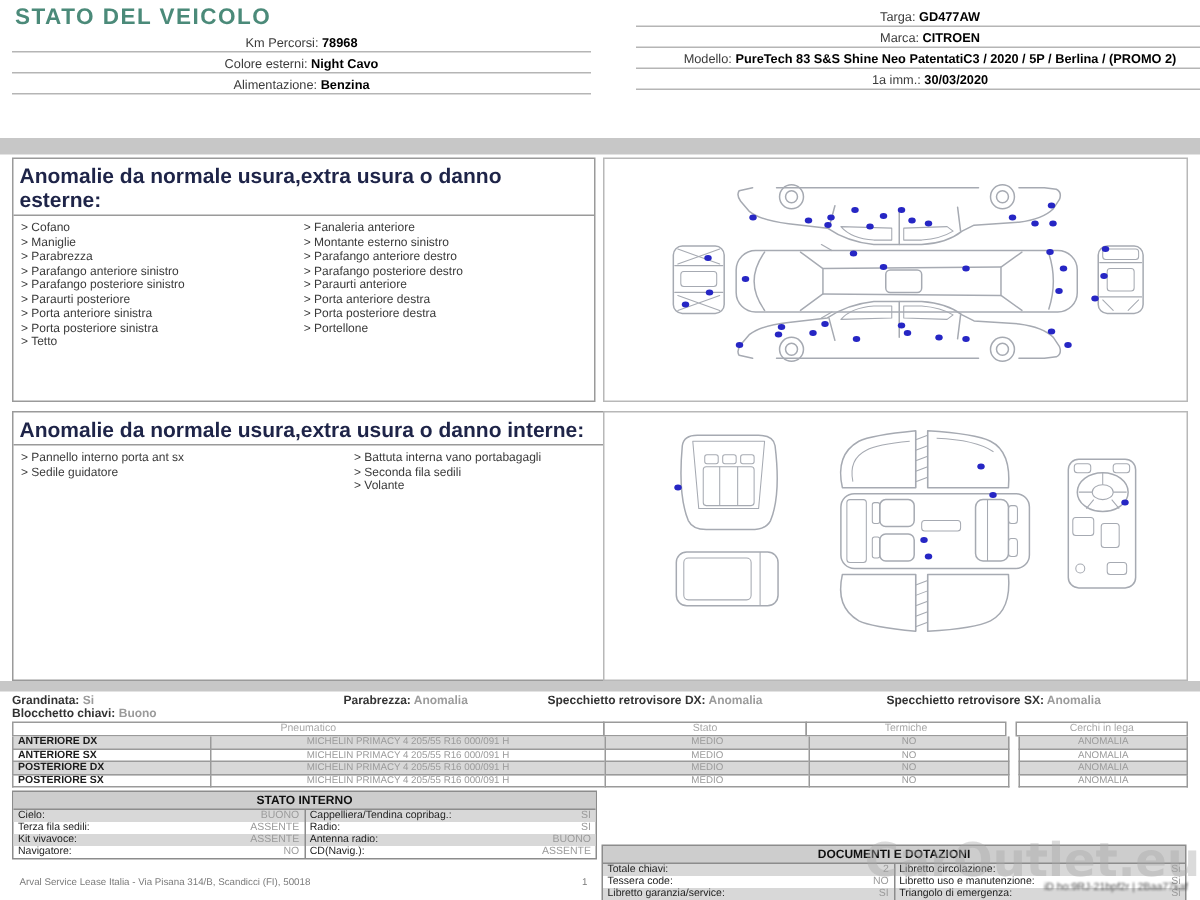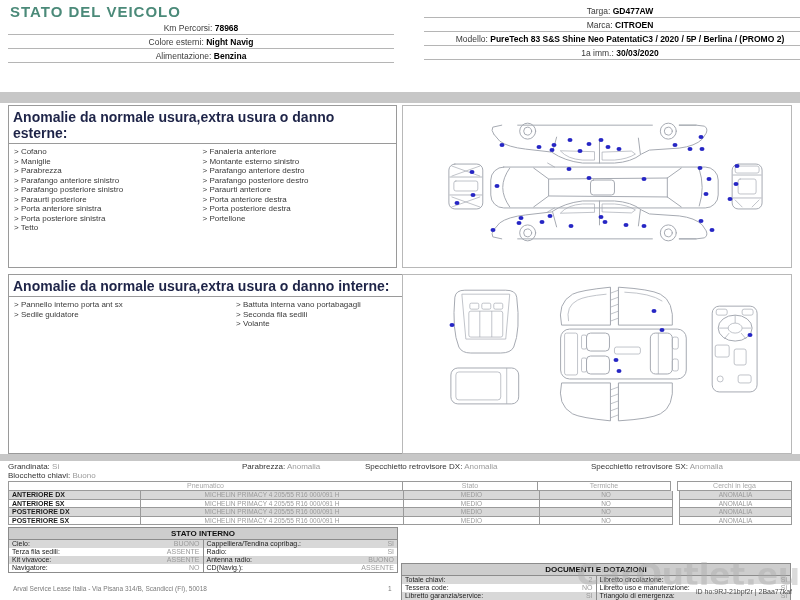--- a/index.html
+++ b/index.html
@@ -24,21 +24,21 @@
   #ext-diag{left:402px;top:105px;width:390px;height:163px;border-color:#b8b8b8;}
   #int-diag{left:402px;top:274px;width:390px;height:180px;border-color:#b8b8b8;}
   .box-title{font-size:14px;font-weight:bold;color:#1e2448;padding:3px 4px 2px;border-bottom:1px solid #9a9a9a;}
   .anom-cols{display:flex;padding:3px 5px;}
   .anom-col{width:50%;font-size:8px;line-height:9.5px;color:#3a3a3a;}
   .narrow .item{max-width:155px;}
   .diag-wrap{position:absolute;left:0;top:0;width:100%;height:100%;}
   .dot{position:absolute;width:5px;height:4px;border-radius:50%;background:var(--dot);transform:translate(-50%,-50%);}
 
   .summary{position:absolute;left:8px;top:462px;width:784px;height:17px;font-size:8px;z-index:2;}
-  .sum-item{position:absolute;white-space:nowrap;}
+  .sum-item{position:absolute;white-space:nowrap;font-weight:bold;}
   .s-lab{color:#333;}
   .s-val{color:var(--valgray);}
 
   .tyres{position:absolute;left:8px;top:481px;width:784px;z-index:2;}
   .t-head{display:flex;height:10px;}
   .th{box-sizing:border-box;border:1px solid #9a9a9a;color:#a8a8a8;font-size:7px;line-height:8px;text-align:center;overflow:hidden;}
   .th-pneu{width:395px;}
   .th-stato{width:136px;margin-left:-1px;}
   .th-term{width:134px;margin-left:-1px;}
   .t-gap{width:6px;}
@@ -81,21 +81,21 @@
 <div class="page">
 
   <div class="title">STATO DEL VEICOLO</div>
   <div class="rev">Rev. A</div>
 
   <div id="band1" class="band"></div>
   <div id="band2" class="band"></div>
 
   <div class="hdr-left">
       <div class="hdr-row"><span>Km Percorsi: </span><b>78968</b></div>
-      <div class="hdr-row"><span>Colore esterni: </span><b>Night Navig</b></div>
+      <div class="hdr-row"><span>Colore esterni: </span><b>Night Cavo</b></div>
       <div class="hdr-row"><span>Alimentazione: </span><b>Benzina</b></div>
     </div>
   <div class="hdr-right">
       <div class="hdr-row"><span>Targa: </span><b>GD477AW</b></div>
       <div class="hdr-row"><span>Marca: </span><b>CITROEN</b></div>
       <div class="hdr-row"><span>Modello: </span><b>PureTech 83 S&amp;S Shine Neo PatentatiC3 / 2020 / 5P / Berlina / (PROMO 2)</b></div>
       <div class="hdr-row"><span>1a imm.: </span><b>30/03/2020</b></div>
     </div>
 
   <div id="ext-anom" class="box">
@@ -285,21 +285,21 @@
         <span class="dot" style="left: 55.6%; top: 53.7%;"></span>
         <span class="dot" style="left: 89.5%; top: 33.9%;"></span>
       </div>
   </div>
 
   <div class="summary">
     <span class="sum-item" style="left:0;top:0">
       <span class="s-lab">Grandinata:</span>
       <span class="s-val">Si</span>
     </span>
-    <span class="sum-item" style="left:234px;top:0">
+    <span class="sum-item" style="left:221px;top:0">
       <span class="s-lab">Parabrezza:</span>
       <span class="s-val">Anomalia</span>
     </span>
     <span class="sum-item" style="left:357px;top:0">
       <span class="s-lab">Specchietto retrovisore DX:</span>
       <span class="s-val">Anomalia</span>
     </span>
     <span class="sum-item" style="left:583px;top:0">
       <span class="s-lab">Specchietto retrovisore SX:</span>
       <span class="s-val">Anomalia</span>

